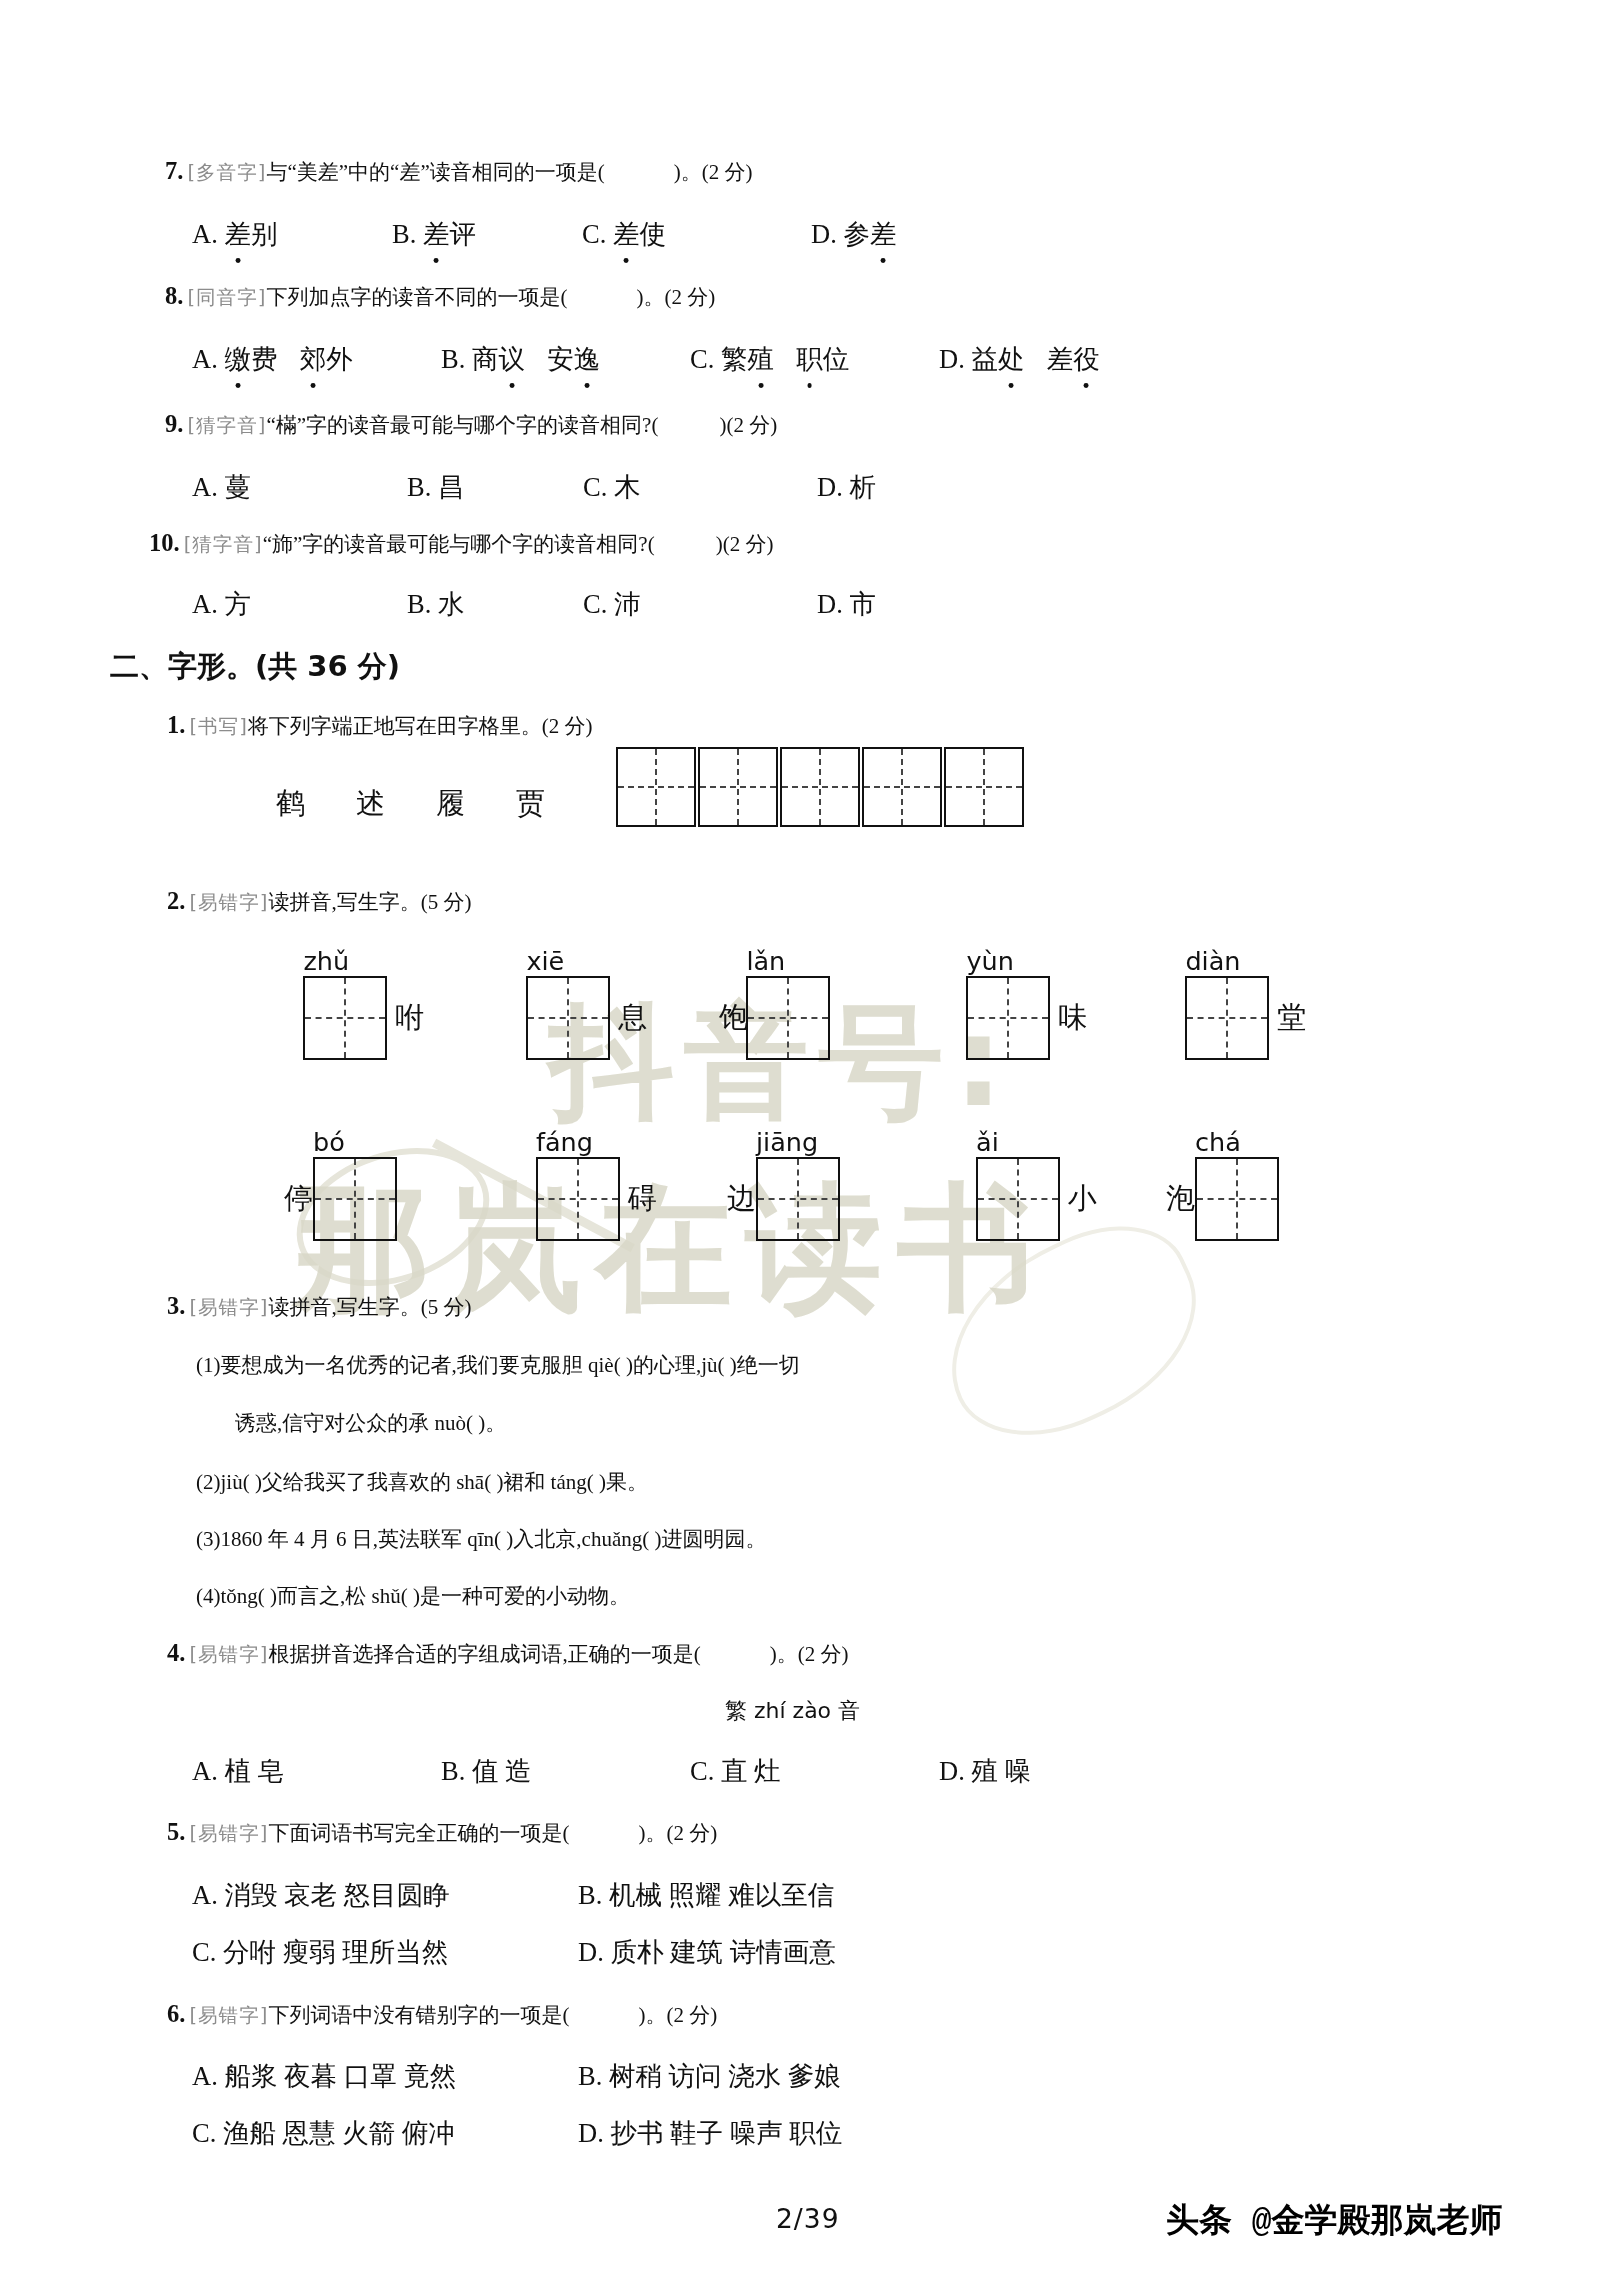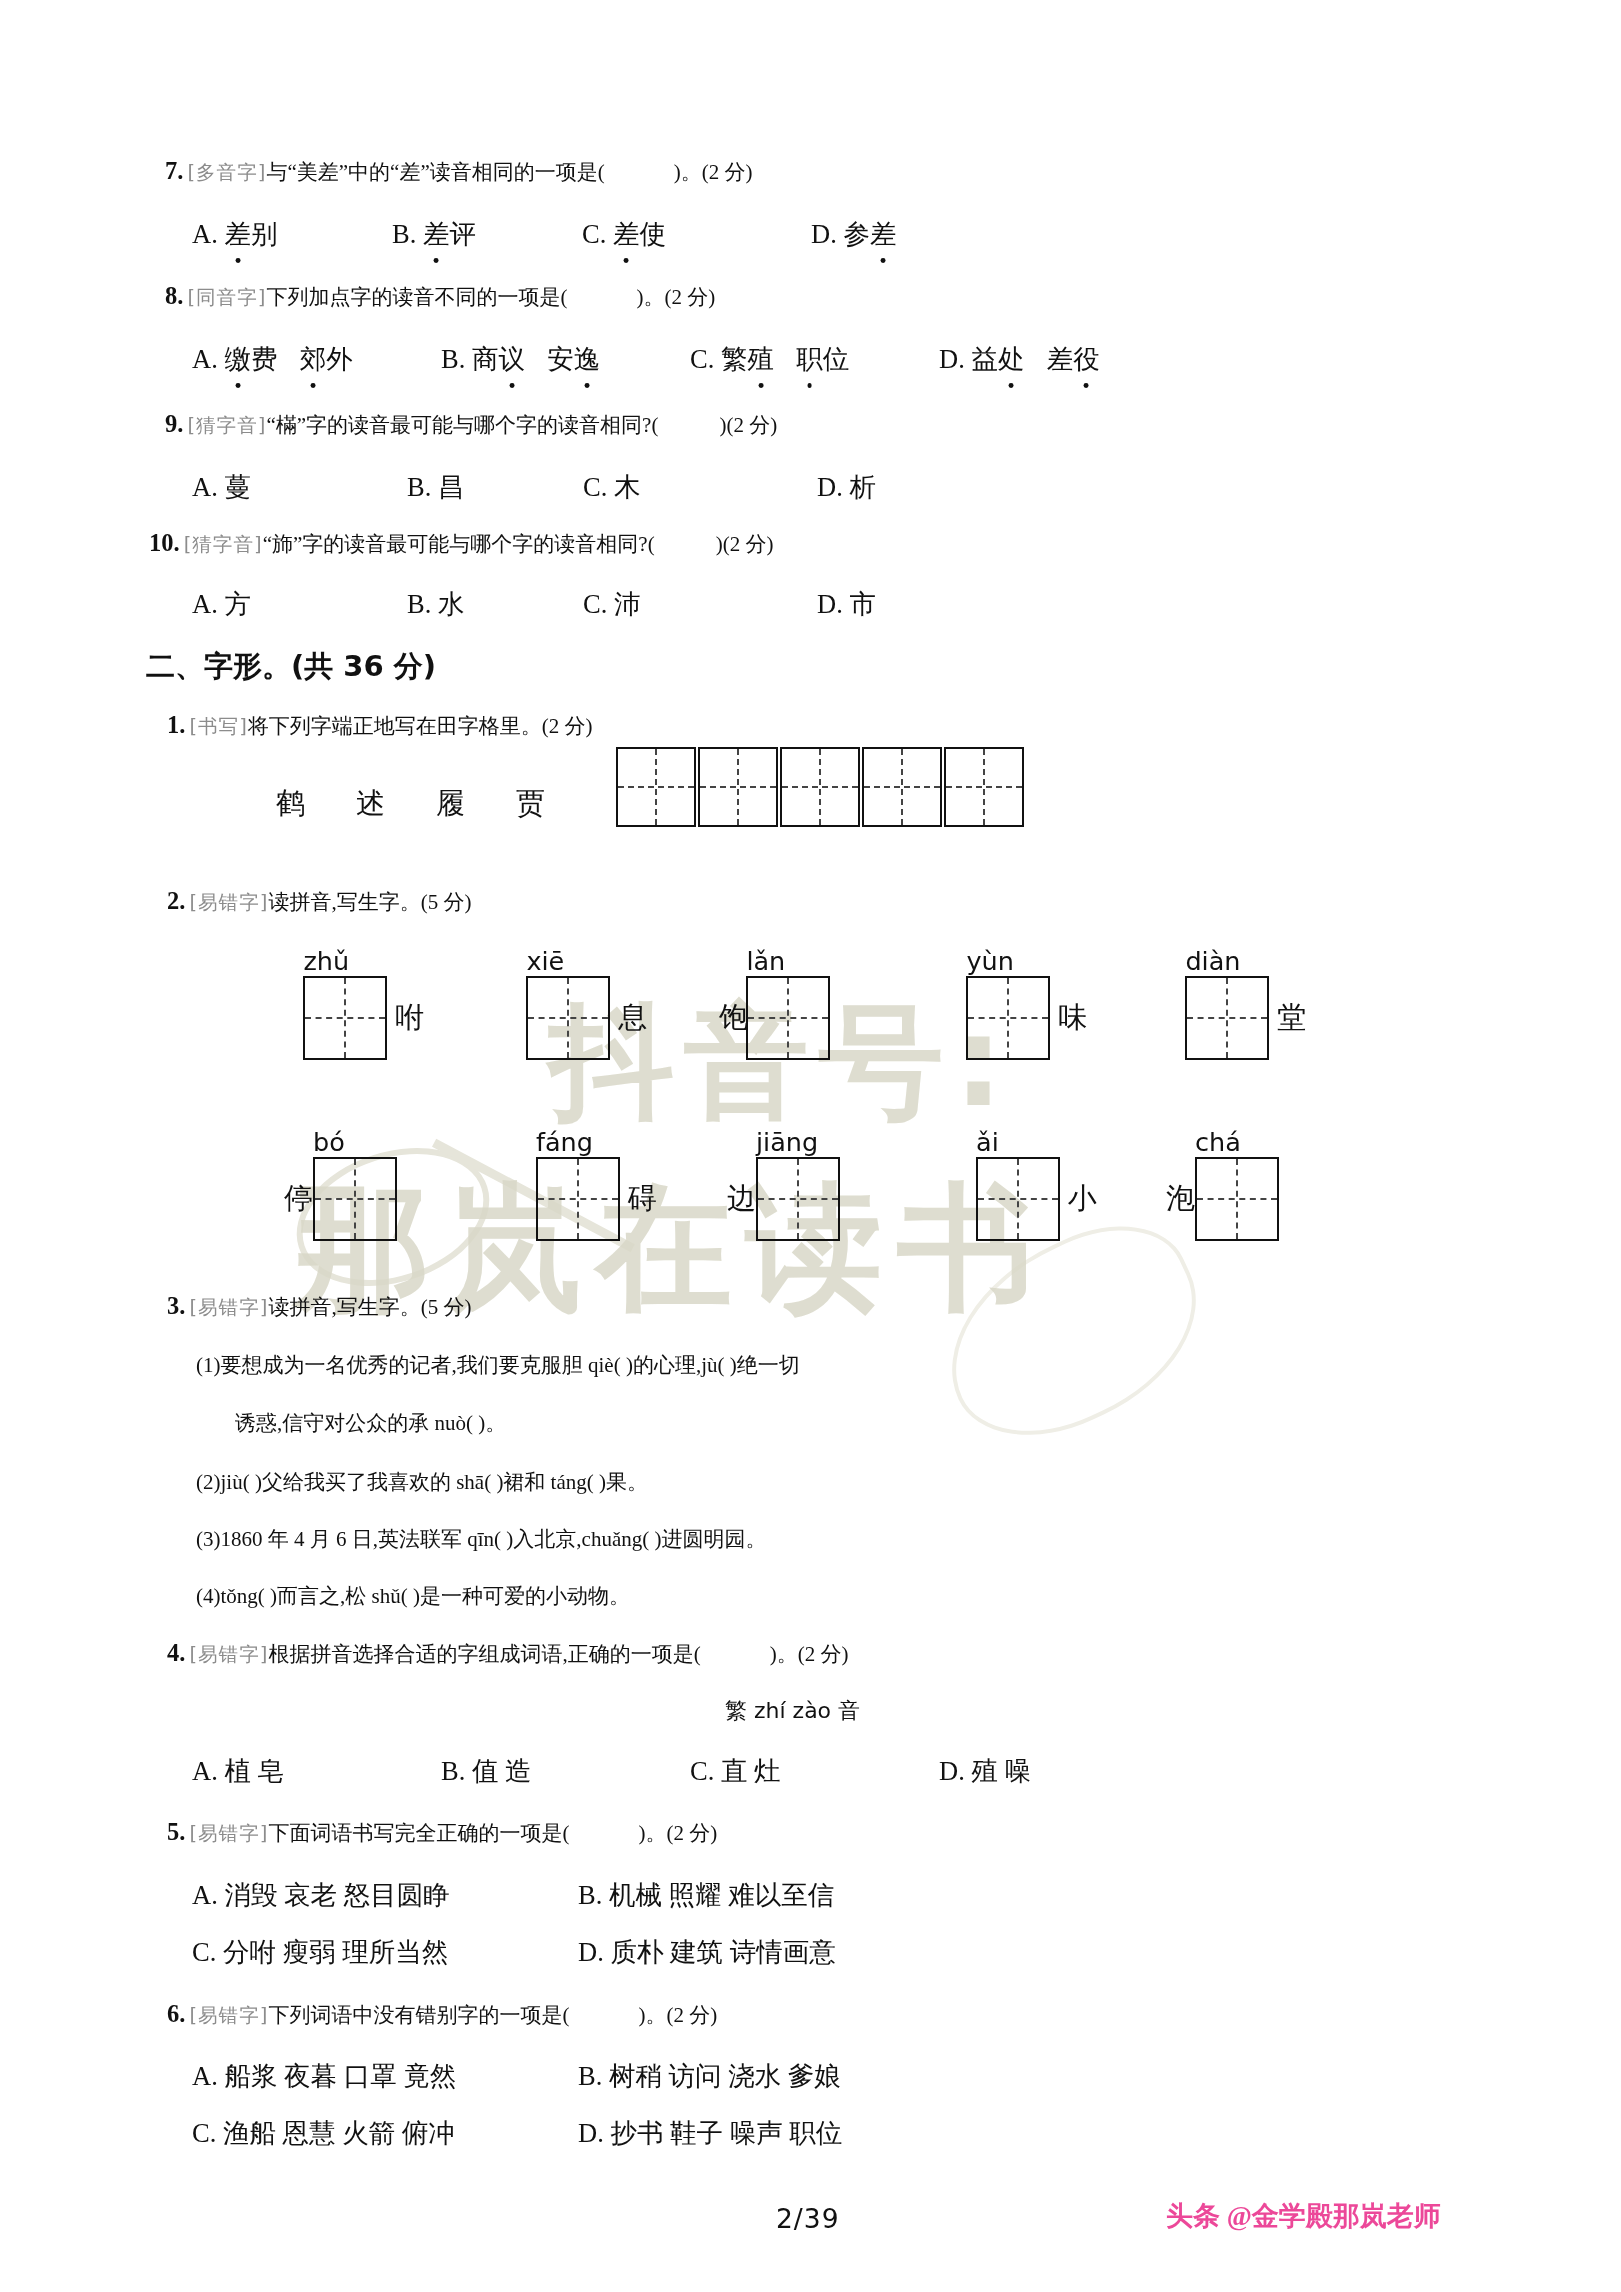--- a/index.html
+++ b/index.html
@@ -96,23 +96,23 @@
     font-size:25.5px; text-align:left;
   }
   .char-side{ font-size:29px; }
 
   .footer-page{
     position:absolute; font-family:"DejaVu Sans", sans-serif;
     font-size:26.5px; letter-spacing:1px;
   }
   .footer-credit{
     position:absolute;
-    font-family:Liberation Serif, serif;
-    font-size:27px; font-weight:bold;
-    color:#ec4899;
+    font-family:Liberation Mono, monospace;
+    font-size:33px; font-weight:bold;
+    color:#000000;
     text-shadow: 2px 2px 0 #fff, -1px -1px 0 #fff;
   }
   .gap{ display:inline-block; }
 </style>
 </head>
 <body>
 
 <div class="page">
 
   <div class="wm-layer">
@@ -174,21 +174,21 @@
       <span class="num">10.</span>
       <span class="tag">[猜字音]</span><span class="stem">“斾”字的读音最可能与哪个字的读音相同?(</span><span class="gap" style="width:61px"></span><span class="stem">)(2 分)</span>
     </div>
     <div class="q-row" style="left:192px; top:586px;">
       <span class="opt" style="width:211px"><span>A.</span> <span>方</span></span>
       <span class="opt" style="width:172px"><span>B.</span> <span>水</span></span>
       <span class="opt" style="width:230px"><span>C.</span> <span>沛</span></span>
       <span class="opt"><span>D.</span> <span>市</span></span>
     </div>
 
-    <div class="section-head" style="left:110px; top:647px;margin-left:36px;">二、字形。(共 36 分)</div>
+    <div class="section-head" style="left:110px; top:647px;">二、字形。(共 36 分)</div>
 
     <div class="q-row" style="left:167px; top:711px;">
       <span class="num">1.</span>
       <span class="tag">[书写]</span><span class="stem">将下列字端正地写在田字格里。(2 分)</span>
     </div>
 
     <div class="q-row" style="left:276px; top:784px;">
       <span class="char-side" style="display:inline-block;width:76px">鹤</span>
       <span class="char-side" style="display:inline-block;width:76px">述</span>
       <span class="char-side" style="display:inline-block;width:76px">履</span>

